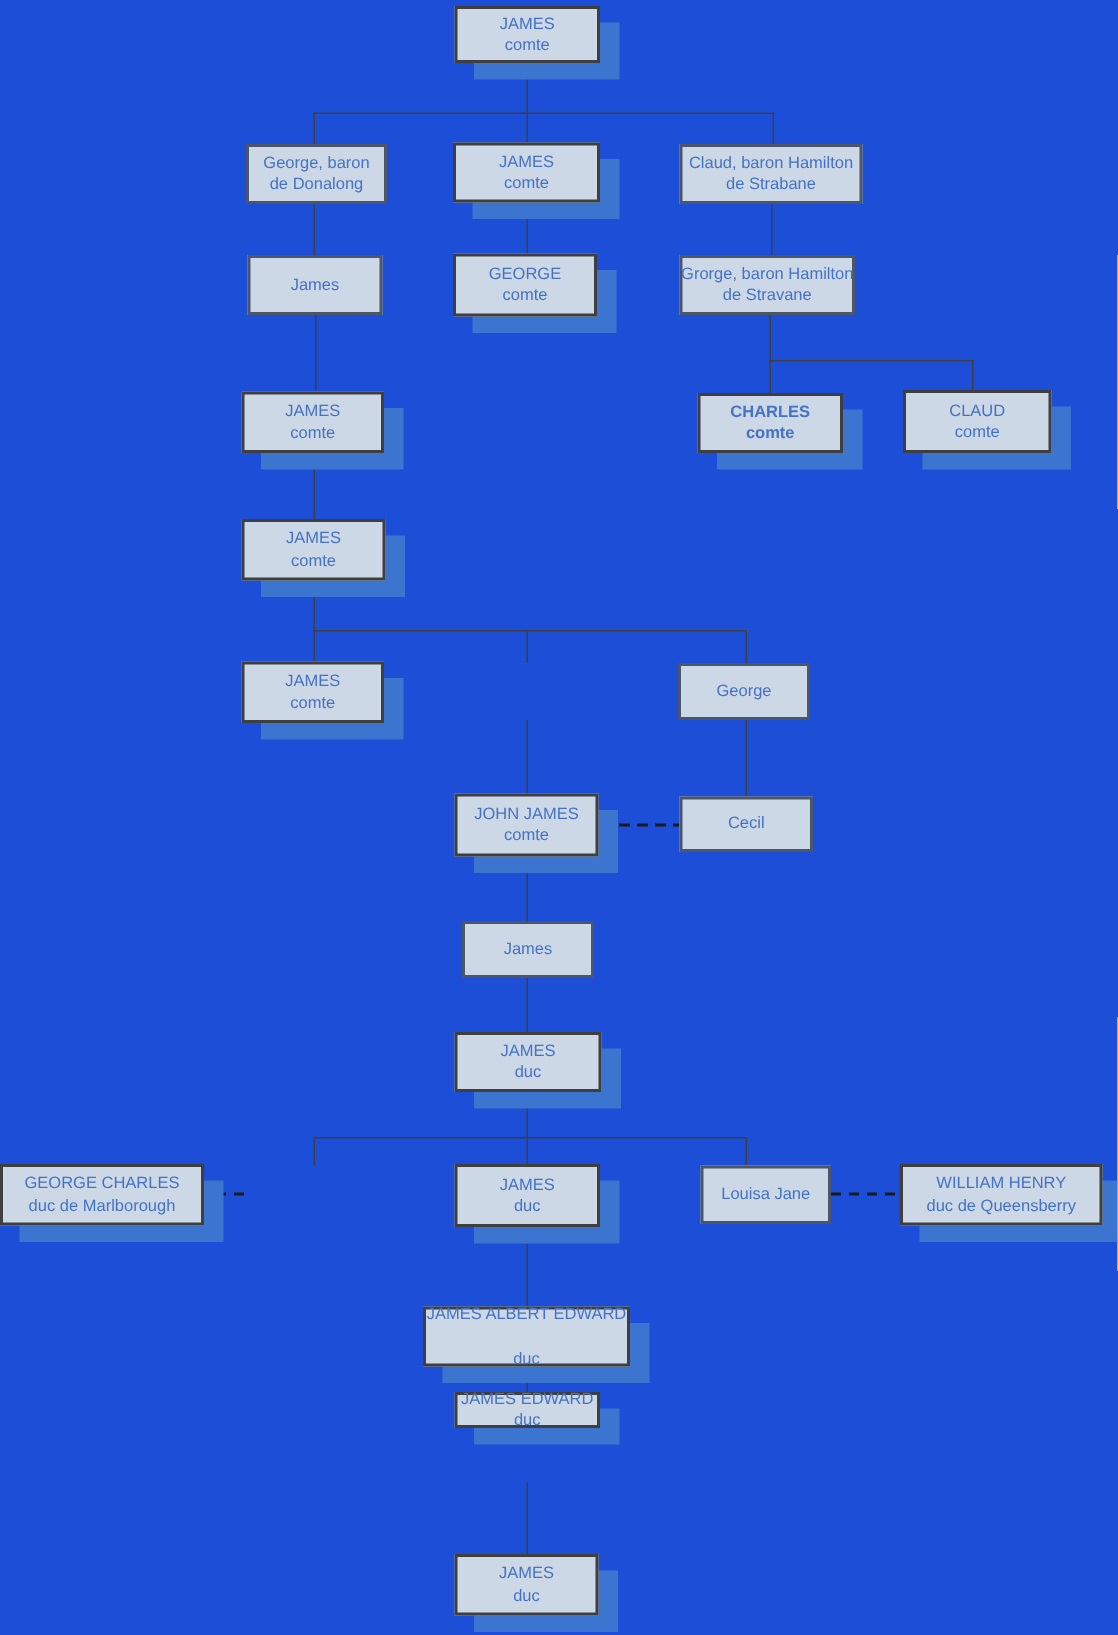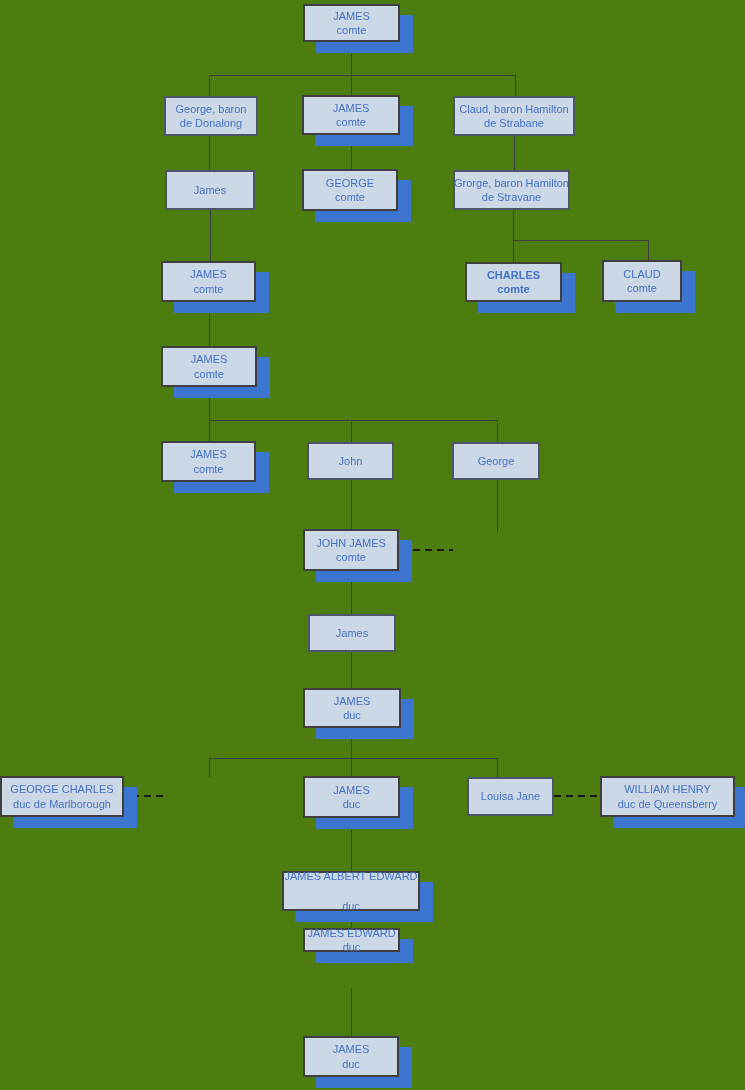--- a/index.html
+++ b/index.html
@@ -1,18 +1,18 @@
 <!DOCTYPE html>
 <html><head>
 <meta charset="utf-8">
 <style>
   html,body { margin:0; padding:0; background:#ffffff; }
   body { font-family:"Liberation Sans", sans-serif; }
   .canvas {
-    position:relative; width:745px; height:1090px; background:#4d7c0f; overflow:hidden;
+    position:relative; width:745px; height:1090px; background:#1d4ed8; overflow:hidden;
   }
   .node {
     position:absolute; box-sizing:border-box;
     background:#cdd8e6; border:2px solid #4d5668;
     color:#4472c4; font-size:11px; line-height:1.3;
     display:flex; flex-direction:column; justify-content:center; align-items:center;
     text-align:center; white-space:nowrap; z-index:3;
   }
   .node.titled { border-color:#3f3f3f; box-shadow:13px 11px 0 #3c75d0; }
   .node span { display:block; }
@@ -88,50 +88,50 @@
       <span>de Stravane</span>
     </div>
     <div class="node titled" style="left: 161px; top: 261px; width: 95px; height: 41px;">
       <span>JAMES</span>
       <span>comte</span>
     </div>
     <div class="node titled" style="left: 465px; top: 262px; width: 97px; height: 40px; font-weight: bold;">
       <span>CHARLES</span>
       <span>comte</span>
     </div>
-    <div class="node titled" style="left: 602px; top: 260px; width: 80px; height: 42px; align-items: center;">
+    <div class="node titled" style="left: 602px; top: 260px; width: 99px; height: 42px; align-items: center;">
       <span>CLAUD</span>
       <span>comte</span>
     </div>
     <div class="node titled" style="left: 161px; top: 346px; width: 96px; height: 41px;">
       <span>JAMES</span>
       <span>comte</span>
     </div>
     <div class="node titled" style="left: 161px; top: 441px; width: 95px; height: 41px;">
       <span>JAMES</span>
       <span>comte</span>
     </div>
-    <div class="node" style="left: 307px; top: 442px; width: 87px; height: 38px;">
-      <span>John</span>
-    </div>
     <div class="node" style="left: 452px; top: 442px; width: 88px; height: 38px;">
       <span>George</span>
     </div>
     <div class="node titled" style="left: 303px; top: 529px; width: 96px; height: 42px; text-align: center;">
       <span>JOHN JAMES</span>
       <span>comte</span>
+    </div>
+    <div class="node" style="left: 453px; top: 531px; width: 89px; height: 37px;">
+      <span>Cecil</span>
     </div>
     <div class="node" style="left: 308px; top: 614px; width: 88px; height: 38px;">
       <span>James</span>
     </div>
     <div class="node titled" style="left: 303px; top: 688px; width: 98px; height: 40px;">
       <span>JAMES</span>
       <span>duc</span>
     </div>
-    <div class="node titled" style="left: 0px; top: 776px; width: 124px; height: 41px;">
+    <div class="node titled" style="left: 0px; top: 776px; width: 136px; height: 41px;">
       <span>GEORGE CHARLES</span>
       <span>duc de Marlborough</span>
     </div>
     <div class="node titled" style="left: 303px; top: 776px; width: 97px; height: 42px;">
       <span>JAMES</span>
       <span>duc</span>
     </div>
     <div class="node" style="left: 467px; top: 777px; width: 87px; height: 39px;">
       <span>Louisa Jane</span>
     </div>

